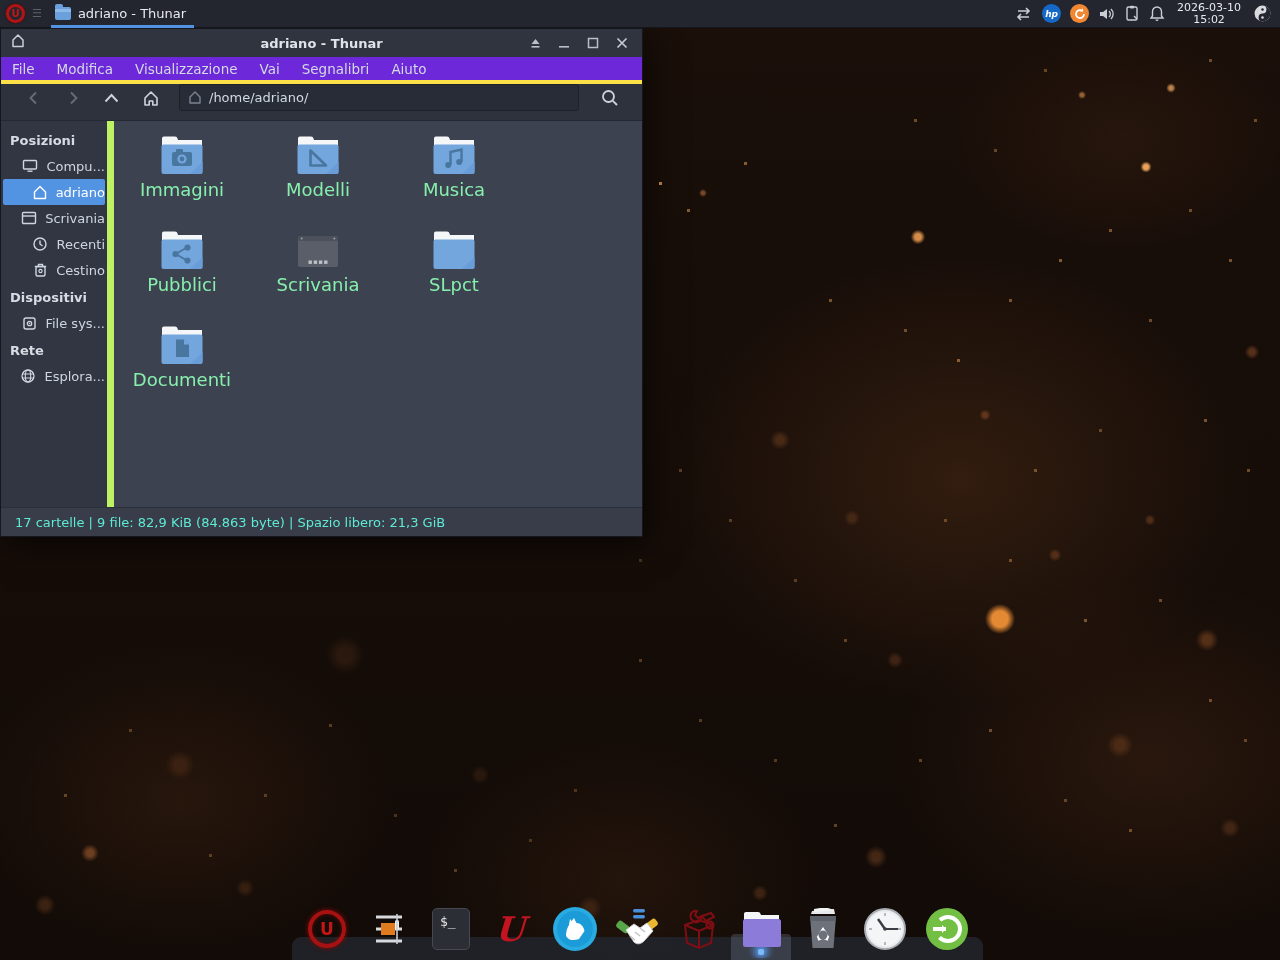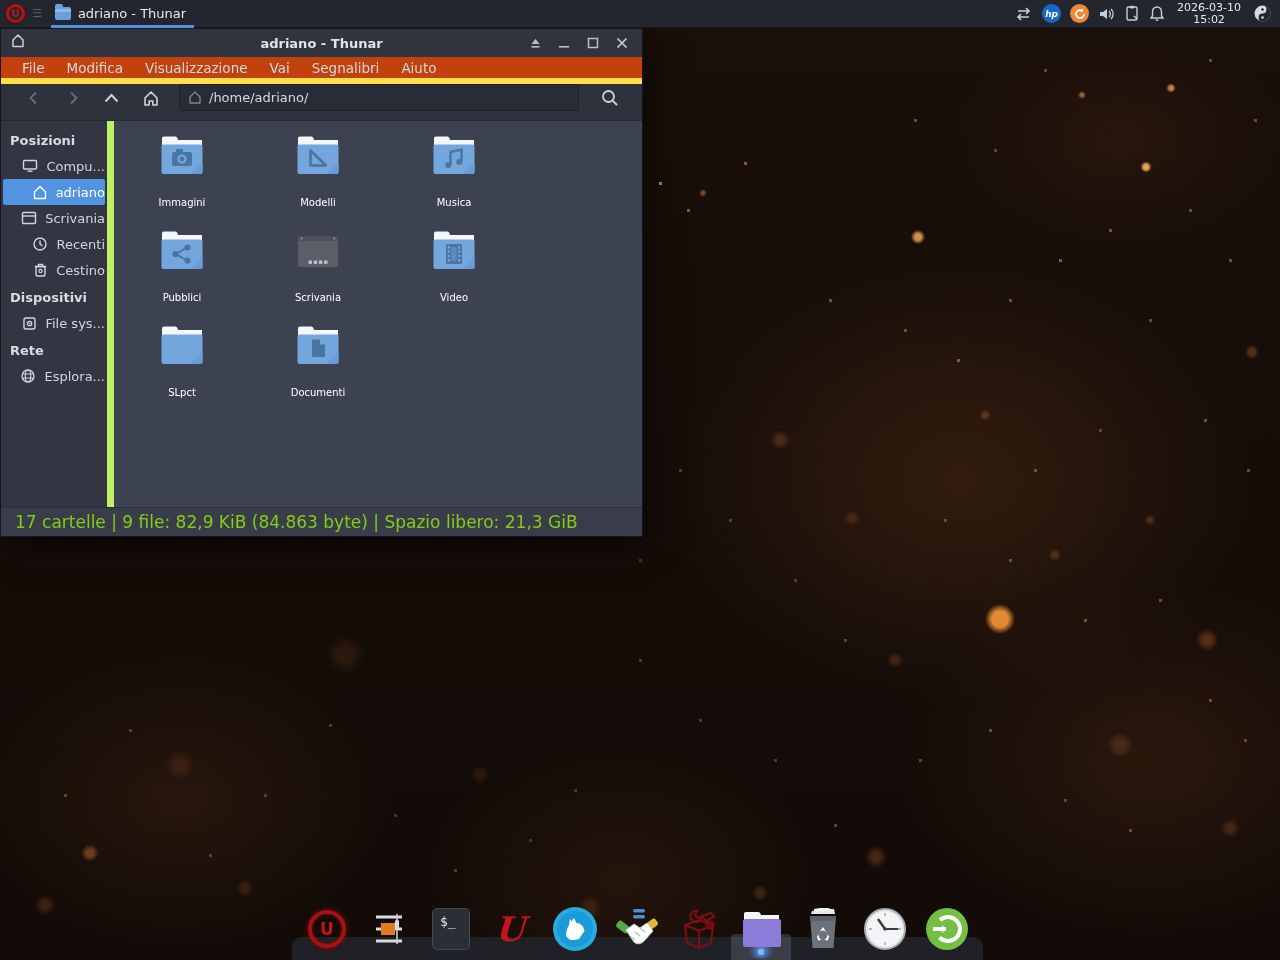--- a/index.html
+++ b/index.html
@@ -99,22 +99,22 @@
   .thunar { position:absolute; left:0; top:28px; width:643px; height:509px;
     background:#3d4250; border:1px solid #14171d; box-shadow:6px 10px 30px rgba(0,0,0,.55);
     z-index:20; display:flex; flex-direction:column; }
   .titlebar { height:28px; background:#2f343f; display:flex; align-items:center; position:relative; flex:0 0 auto; }
   .titlebar-appicon { margin-left:9px; }
   .title-text { position:absolute; left:0; right:0; text-align:center; color:#dfe3ea;
     font-size:13px; font-weight:bold; pointer-events:none; }
   .win-buttons { margin-left:auto; display:flex; align-items:center; gap:11px; padding-right:11px; z-index:2; }
   .win-btn { width:18px; height:18px; display:flex; align-items:center; justify-content:center; }
 
-  .menubar { height:27px; background:#c2410c; border-bottom:6px solid #fde047;
-    display:flex; align-items:center; padding-left:10px; flex:0 0 auto; }
+  .menubar { height:27px; background:#6d28d9; border-bottom:4px solid #fde047;
+    display:flex; align-items:center; flex:0 0 auto; }
   .menu-item { color:#d3dae3; font-size:13.5px; padding:4px 11px; }
 
   .toolbar { height:37px; background:#2d323d; border-bottom:1px solid #232833;
     display:flex; align-items:flex-start; padding:0 16px; gap:6px; flex:0 0 auto; }
   .tool-btn { width:33px; height:28px; display:flex; align-items:center; justify-content:center; }
   .tool-btn.disabled { opacity:.45; }
   .pathbar { flex:1; height:27px; margin:0 8px 0 6px; background:#272c36;
     border:1px solid #1b2029; border-radius:3px; display:flex; align-items:center;
     padding:0 8px; gap:7px; }
   .path-text { color:#d3dae3; font-size:13px; }
@@ -125,25 +125,25 @@
   .side-header { font-size:13px; font-weight:bold; color:#d7dce4; padding:7px 9px 5px; }
   .side-item { height:26px; display:flex; align-items:center; gap:8px; padding-left:23px;
     color:#cfd6df; font-size:13px; margin:0 2px; border-radius:2px; white-space:nowrap;justify-content:flex-end; }
   .side-item svg { flex:0 0 auto; }
   .side-item.selected { background:#5294e2; color:#ffffff; }
 
   .view { flex:1; background:#3d4250; position:relative; display:grid;
     grid-template-columns:136px 136px 136px; grid-auto-rows:95px; align-content:start;
     padding-top:5px; }
   .file-item { display:flex; flex-direction:column; align-items:center; padding-top:9px; }
-  .file-label { margin-top:20px; color:#ffffff; font-size:10px; }
+  .file-label { margin-top:2px; color:#86efac; font-size:18px; }
 
   .statusbar { height:29px; background:#383d49; border-top:1px solid #2a2f3a;
     display:flex; align-items:center; padding-left:14px; flex:0 0 auto; }
-  .status-text { color:#84cc16; font-size:17px; }
+  .status-text { color:#5eead4; font-size:13px; }
 
   
   .dock-strip { position:absolute; left:292px; top:937px; width:691px; height:23px;
     background:rgba(33,36,43,.88); border-radius:9px 9px 0 0; z-index:30; }
   .dock-active-box { position:absolute; left:731px; top:934px; width:60px; height:26px;
     background:rgba(130,140,160,.28); border-radius:4px 4px 0 0; z-index:31; }
   .dock-active-glow { position:absolute; left:746px; top:938px; width:30px; height:20px;
     background:radial-gradient(circle at 50% 60%, rgba(90,160,255,.55), rgba(90,160,255,0) 70%); z-index:32; }
   .dock-dot { position:absolute; left:758px; top:949px; width:6px; height:6px; border-radius:2px;
     background:#7db9f5; box-shadow:0 0 5px 2px rgba(90,160,255,.7); z-index:33; }
@@ -433,41 +433,20 @@
             <g fill="#bcc1c8">
                 <rect x="15.5" y="30.5" width="3.4" height="3.4"></rect>
                 <rect x="20.7" y="30.5" width="3.4" height="3.4"></rect>
                 <rect x="25.9" y="30.5" width="3.4" height="3.4"></rect>
                 <rect x="31.1" y="30.5" width="3.4" height="3.4"></rect>
               </g>
           </svg>
           <span class="file-label">Scrivania</span>
         </div>
 
-        <div class="file-item">
-          <svg width="50" height="42" viewBox="0 0 50 42">
-            <path d="M7 1.5h11c1.4 0 2 .7 2.4 1.8l1.2 3.2H5V3.5c0-1.2.8-2 2-2z" fill="#f5f6f7"></path>
-              <rect x="5" y="5" width="40" height="7" fill="#f5f6f7"></rect>
-            <rect x="4.5" y="9.5" width="41" height="29.5" rx="2" fill="#74a6de"></rect>
-            <path d="M45.5 27V37a2 2 0 0 1-2 2H33z" fill="#689dd8"></path>
-            <rect x="17" y="14" width="16" height="20" rx="1.5" fill="#49769f"></rect>
-            <g fill="#74a6de">
-                <rect x="18.7" y="16" width="2.2" height="2.6"></rect>
-                <rect x="18.7" y="20.3" width="2.2" height="2.6"></rect>
-                <rect x="18.7" y="24.6" width="2.2" height="2.6"></rect>
-                <rect x="18.7" y="28.9" width="2.2" height="2.6"></rect>
-                <rect x="29.1" y="16" width="2.2" height="2.6"></rect>
-                <rect x="29.1" y="20.3" width="2.2" height="2.6"></rect>
-                <rect x="29.1" y="24.6" width="2.2" height="2.6"></rect>
-                <rect x="29.1" y="28.9" width="2.2" height="2.6"></rect>
-              </g>
-            <rect x="22.3" y="17" width="5.4" height="14" fill="#5d8cc0"></rect>
-          </svg>
-          <span class="file-label">Video</span>
-        </div>
 
         <div class="file-item">
           <svg width="50" height="42" viewBox="0 0 50 42">
             <path d="M7 1.5h11c1.4 0 2 .7 2.4 1.8l1.2 3.2H5V3.5c0-1.2.8-2 2-2z" fill="#f5f6f7"></path>
               <rect x="5" y="5" width="40" height="7" fill="#f5f6f7"></rect>
             <rect x="4.5" y="9.5" width="41" height="29.5" rx="2" fill="#74a6de"></rect>
             <path d="M45.5 27V37a2 2 0 0 1-2 2H33z" fill="#689dd8"></path>
           </svg>
           <span class="file-label">SLpct</span>
         </div>

